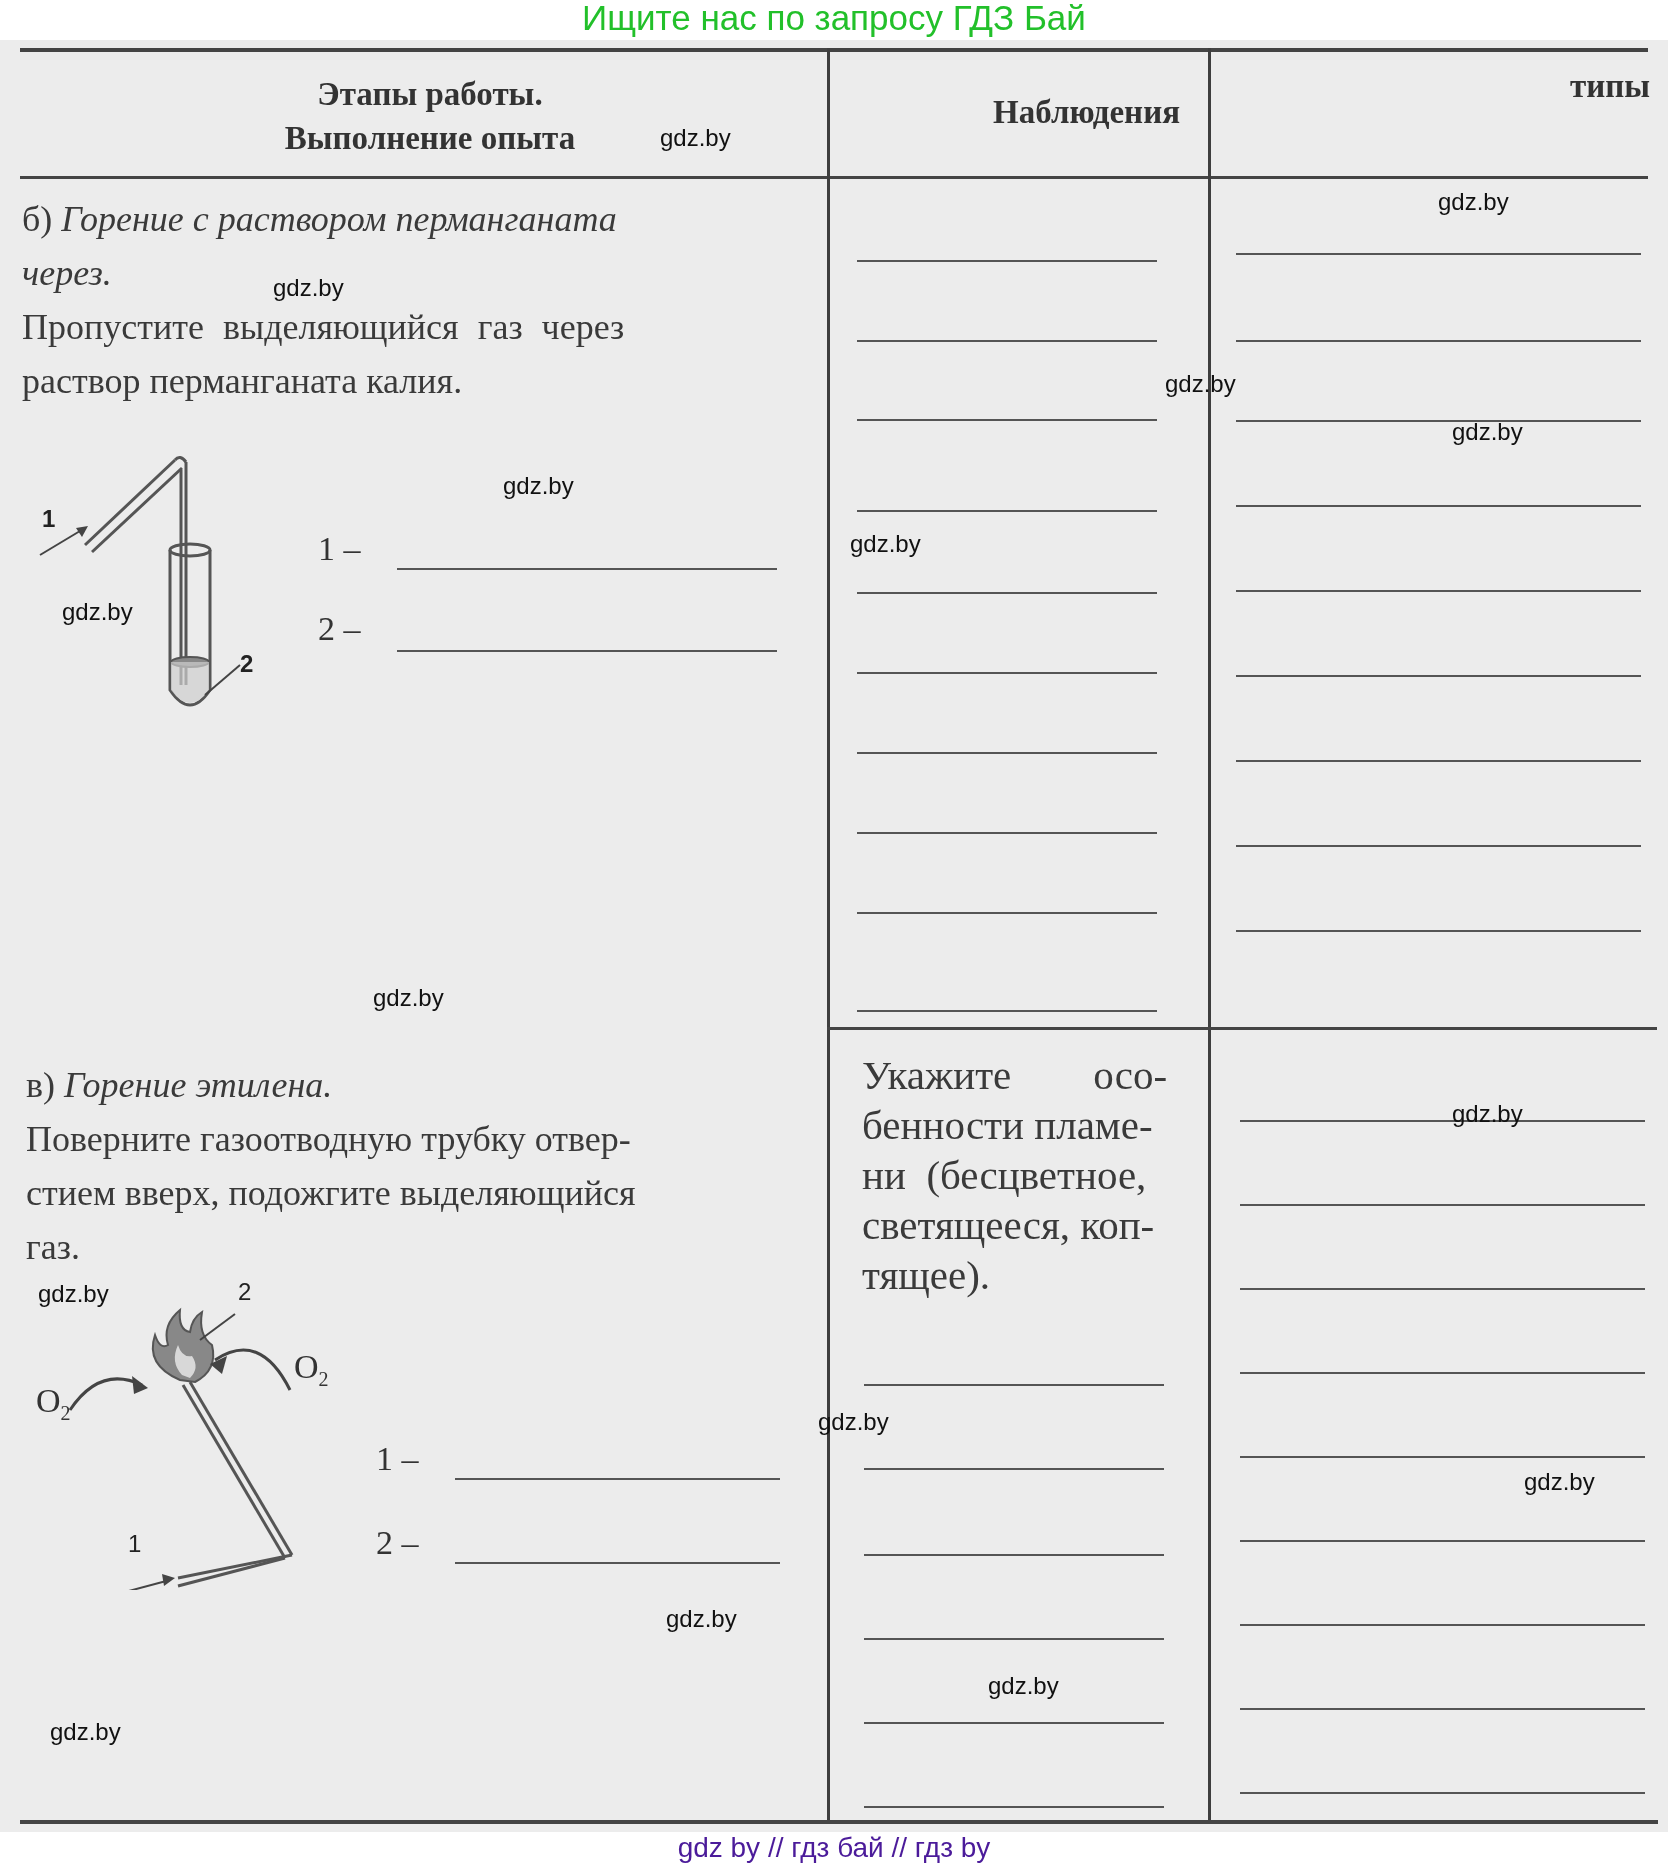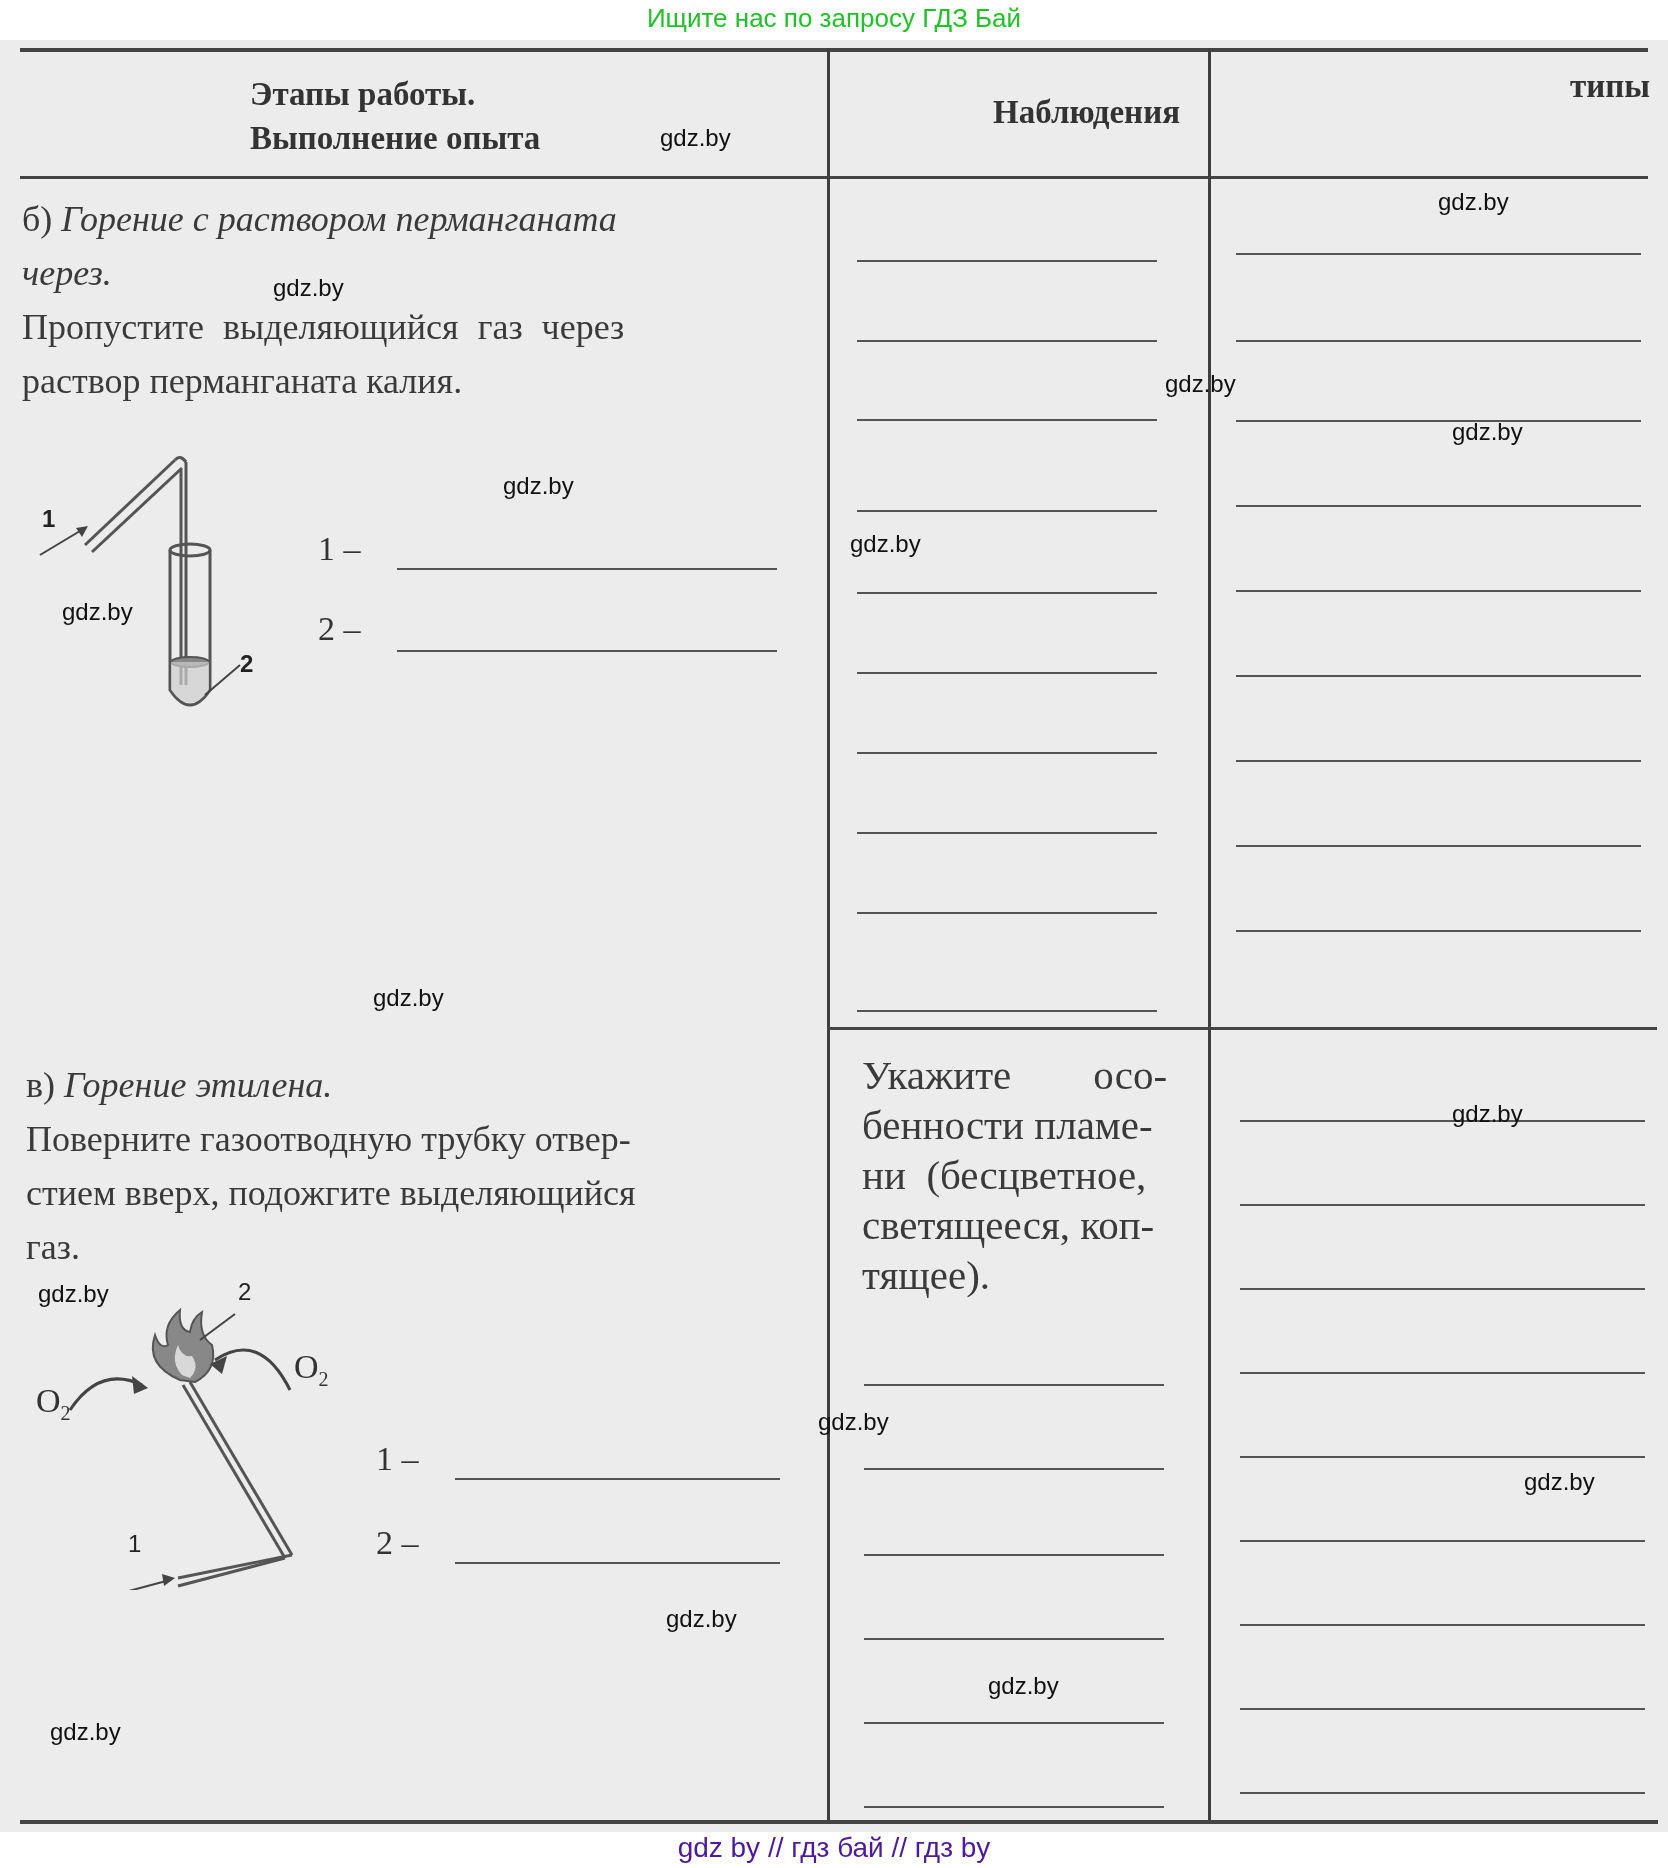--- a/index.html
+++ b/index.html
@@ -2,21 +2,21 @@
 <html><head>
 <meta charset="utf-8">
 <style>
   html, body { margin: 0; padding: 0; }
   body { width: 1668px; height: 1868px; background: #ffffff; position: relative; overflow: hidden; font-family: "Liberation Serif", serif; color: #3a3a3a; }
   .page { position: absolute; left: 0; top: 40px; width: 1668px; height: 1792px; background: #ececec; }
   .abs { position: absolute; }
   .hrule { position: absolute; height: 4px; background: #444; }
   .vrule { position: absolute; width: 3px; background: #3e3e3e; }
   .line { position: absolute; height: 2px; background: #555; }
-  .top-banner { position: absolute; left: 0; top: 0; width: 1668px; text-align: center; font-family: "Liberation Sans", sans-serif; font-size: 26px; color: #22c02a; line-height: 36px; }
+  .top-banner { position: absolute; left: 0; top: 0; width: 1668px; text-align: center; font-family: "Liberation Sans", sans-serif; font-size: 35px; color: #22c02a; line-height: 36px; }
   .footer { position: absolute; left: 0; top: 1830px; width: 1668px; text-align: center; font-family: "Liberation Sans", sans-serif; font-size: 28px; color: #4b1b9a; line-height: 36px; }
   .hdr { font-weight: bold; font-size: 33px; color: #333; line-height: 44px; }
   .body-text { font-size: 36px; line-height: 54px; color: #3a3a3a; }
   .italic { font-style: italic; }
   .wm { position: absolute; font-family: "Liberation Sans", sans-serif; font-size: 24px; color: #111; }
   .lbl { position: absolute; font-size: 34px; color: #333; }
   .small-lbl { position: absolute; font-family: "Liberation Sans", sans-serif; font-weight: bold; font-size: 24px; color: #222; }
 </style>
 </head>
 <body>
@@ -25,21 +25,21 @@
 
 <div class="page"></div>
 
 <div class="hrule" style="left:20px; top:48px; width:1628px;"></div>
 <div class="hrule" style="left:20px; top:176px; width:1628px; height:3px;"></div>
 <div class="vrule" style="left:827px; top:48px; height:1773px;"></div>
 <div class="vrule" style="left:1208px; top:48px; height:1773px;"></div>
 <div class="hrule" style="left:827px; top:1027px; width:830px; height:3px;"></div>
 <div class="hrule" style="left:20px; top:1820px; width:1638px;"></div>
 
-<div class="abs hdr" style="left:250px; top:72px; width:360px; text-align:left;">
+<div class="abs hdr" style="left:250px; top:72px; width:360px; text-align:center;">
   <div>Этапы работы.</div>
   <div>Выполнение опыта</div>
 </div>
 <div class="abs hdr" style="left:880px; top:90px; width:300px; text-align:right;">Наблюдения</div>
 <div class="abs hdr" style="left:1230px; top:64px; width:420px; text-align:right;">
   <div>типы</div>
 </div>
 
 <div class="abs body-text" style="left:22px; top:192px; width:800px;">
   <div><span>б)</span> <span class="italic">Горение с раствором перманганата</span></div>

